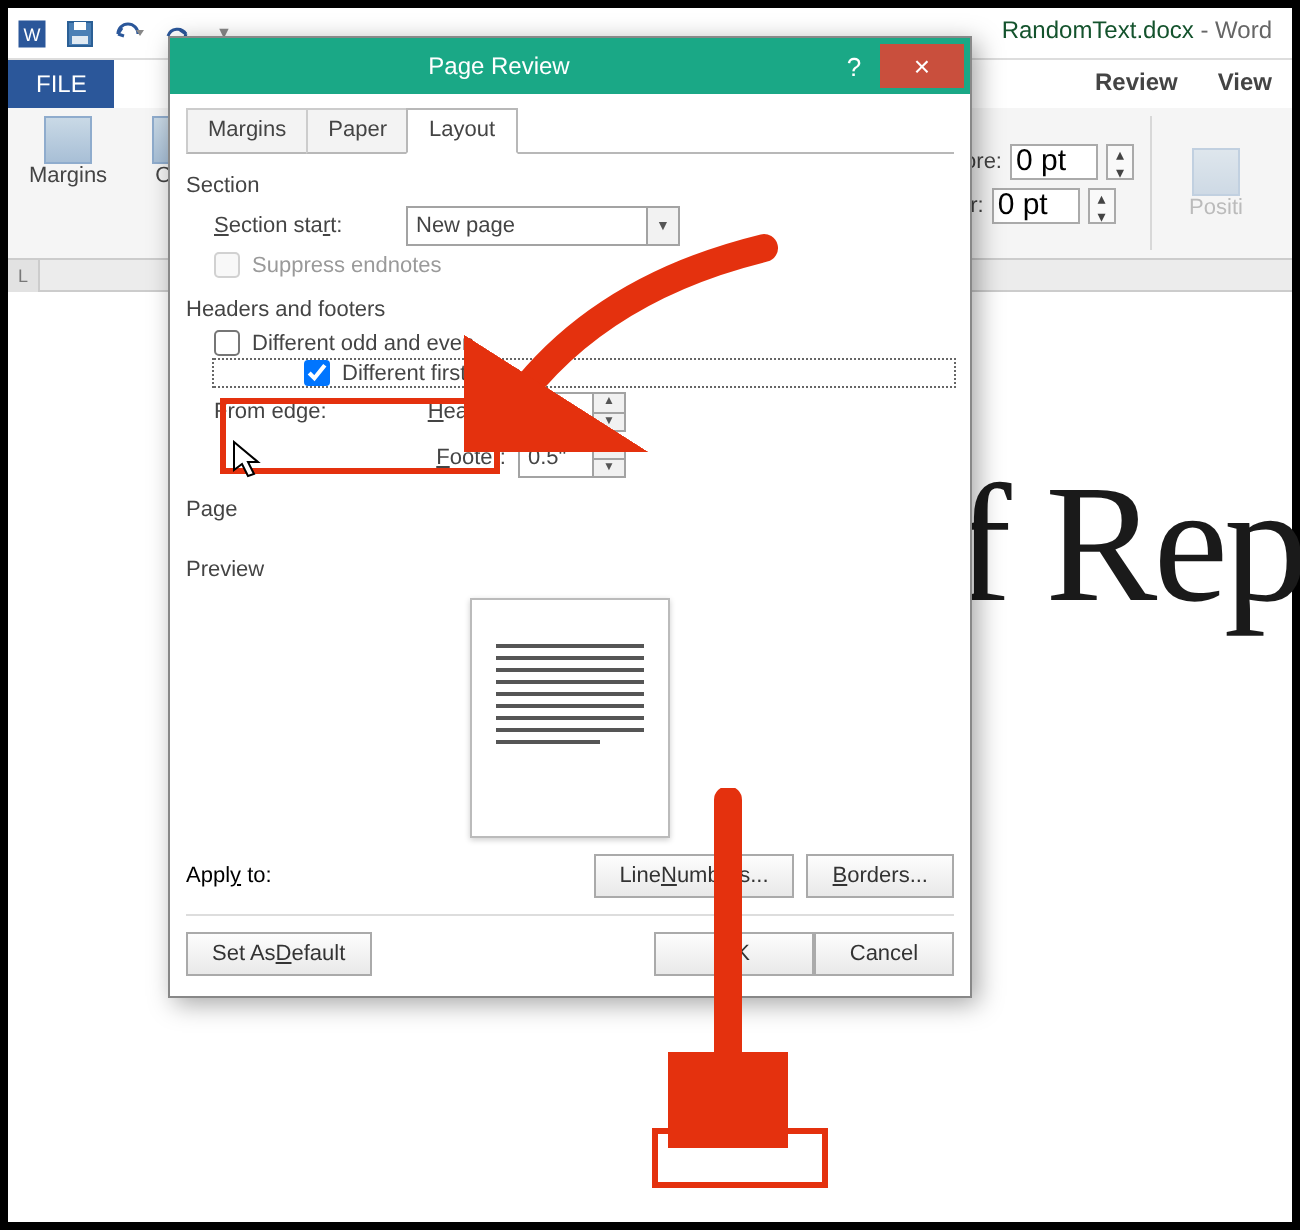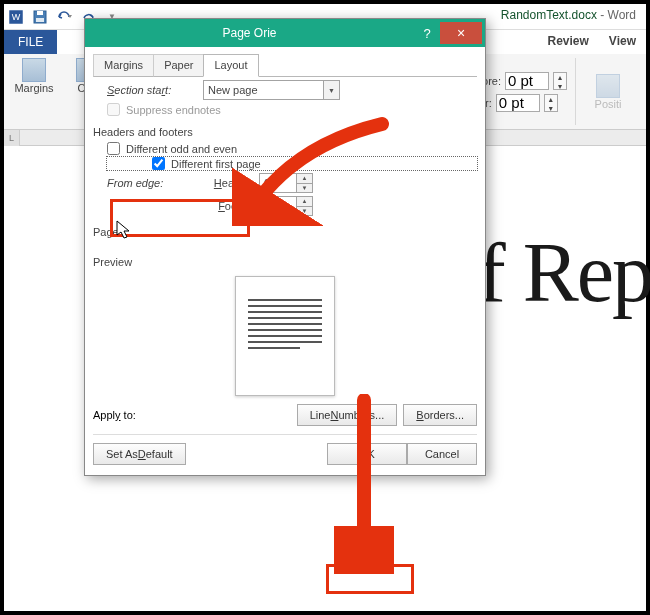--- a/index.html
+++ b/index.html
@@ -31,21 +31,21 @@
   .dlg-title .t { flex: 1; text-align: center; font-size: 12px; }
   .dlg-title .help { width: 26px; text-align: center; font-size: 13px; cursor: default; }
   .dlg-title .close { width: 42px; height: 22px; background: #c94f3d; color: #fff; display: flex; align-items: center; justify-content: center; font-size: 14px; margin-right: 3px; }
   .dlg-body { padding: 6px 8px 10px 8px; background: #fff; }
   .tabstrip { display: flex; border-bottom: 1px solid #b8b8b8; position: relative; height: 24px; }
   .tabstrip .dtab { font-size: 11px; color: #444; padding: 4px 10px 3px 10px; border: 1px solid transparent; position: relative; top: 1px; background: #f3f3f3; border: 1px solid #ccc; border-bottom: 1px solid #b8b8b8; margin-right: -1px; }
   .tabstrip .dtab.active { background: #fff; border: 1px solid #b8b8b8; border-bottom: 1px solid #fff; }
   .section-lbl { font-size: 11px; color: #444; margin-top: 10px; margin-bottom: 4px; }
   .row { display: flex; align-items: center; font-size: 11px; color: #444; margin: 3px 0; }
   .row .lbl { width: 110px; }
-  .row .lbl.ind { padding-left: 14px; font-style: italic; }
+  .row .lbl.ind { padding-left: 14px; }
   .combo { height: 20px; border: 1px solid #a3a3a3; background: #fff; font-size: 11px; padding-left: 4px; display: flex; align-items: center; position: relative; }
   .combo .arr { position: absolute; right: 0; top: 0; width: 16px; height: 100%; border-left: 1px solid #a3a3a3; background: #f2f2f2; display: flex; align-items: center; justify-content: center; font-size: 7px; color: #555; }
   .chk { display: flex; align-items: center; font-size: 11px; color: #444; margin: 2px 0 2px 14px; gap: 6px; }
   .chk input { width: 13px; height: 13px; margin: 0; }
   .chk.disabled { color: #9a9a9a; }
   .numbox { width: 54px; height: 20px; border: 1px solid #a3a3a3; background: #fff; font-size: 11px; display: flex; align-items: center; position: relative; padding-left: 4px; }
   .numbox .spins { position: absolute; right: 0; top: 0; width: 16px; height: 100%; border-left: 1px solid #a3a3a3; display:flex; flex-direction:column; }
   .numbox .spins span { flex: 1; background: #f1f1f1; font-size: 6px; display:flex; align-items:center; justify-content:center; color:#555; }
   .numbox .spins span:first-child { border-bottom: 1px solid #a3a3a3; }
   .preview-box { width: 100px; height: 120px; border: 1px solid #bbb; margin: 8px auto 4px auto; background: #fff; box-shadow: 0 1px 3px rgba(0,0,0,0.2); padding: 18px 12px; }
@@ -139,31 +139,32 @@
   <div class="ruler">
     <div class="cornerL">L</div>
   </div>
 
   <div class="doc">
     <div class="bigtext">f Rep</div>
   </div>
 
   <div class="dlg">
     <div class="dlg-title">
-      <span class="t">Page Orie</span>
+      <span class="t">Page Review</span>
       <span class="help">?</span>
       <span class="close">×</span>
     </div>
     <div class="dlg-body">
       <div class="tabstrip">
         <div class="dtab"><span>Margins</span></div>
         <div class="dtab"><span>Paper</span></div>
         <div class="dtab active"><span>Layout</span></div>
       </div>
 
+      <div class="section-lbl">Section</div>
       <div class="row">
         <span class="lbl ind"><u>S</u><span>ection sta<u>r</u>t:</span></span>
         <div class="combo" style="width:137px">
           <span>New page</span>
             <span class="arr">▼</span>
         </div>
       </div>
       <div class="chk disabled">
         <input type="checkbox" disabled="" style="">
           <span>Suppress endnotes</span>

